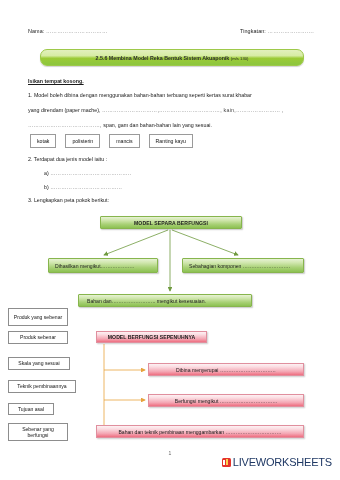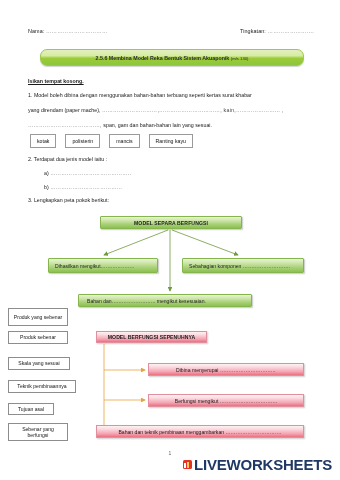--- a/index.html
+++ b/index.html
@@ -133,21 +133,21 @@
     position:relative;overflow:hidden;
     display:inline-block;
   }
   .lw .mark::before{
     content:"";position:absolute;left:1px;top:2.5px;width:2px;height:5px;background:#fff;
   }
   .lw .mark::after{
     content:"";position:absolute;left:4.5px;top:1.5px;width:2px;height:6px;background:#ffd24d;
   }
   .lw .txt{
-    font-size:15px;font-weight:bold;color:#1f3864;letter-spacing:-.2px;
+    font-size:11px;font-weight:normal;color:#1f3864;letter-spacing:-.2px;
     font-family:"Liberation Sans", sans-serif;
   }
 </style>
 </head>
 <body>
 
 <div class="page">
 
   <div class="namerow">
     <div>

